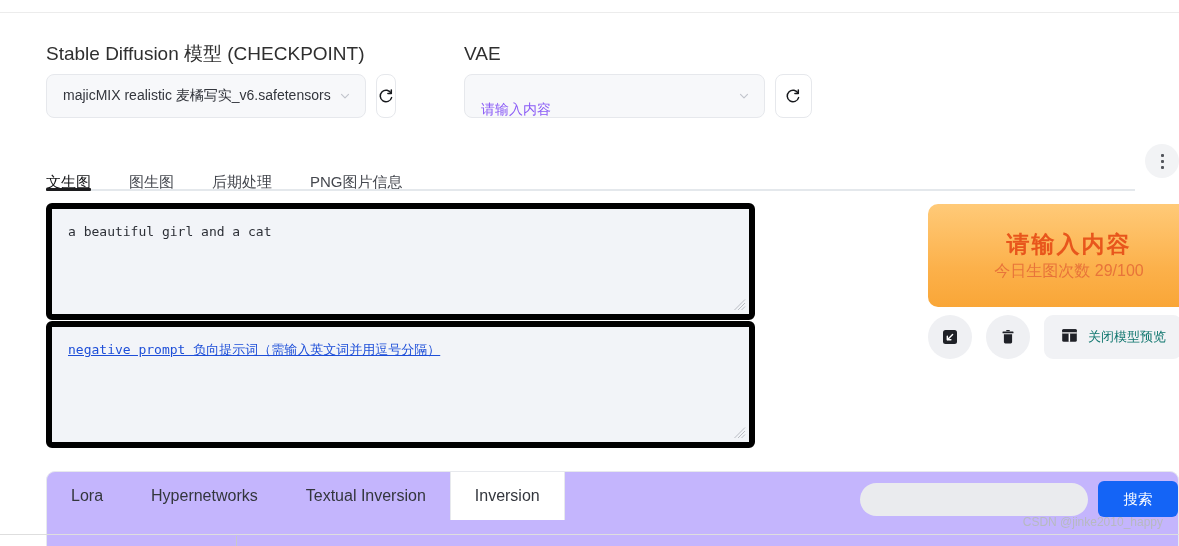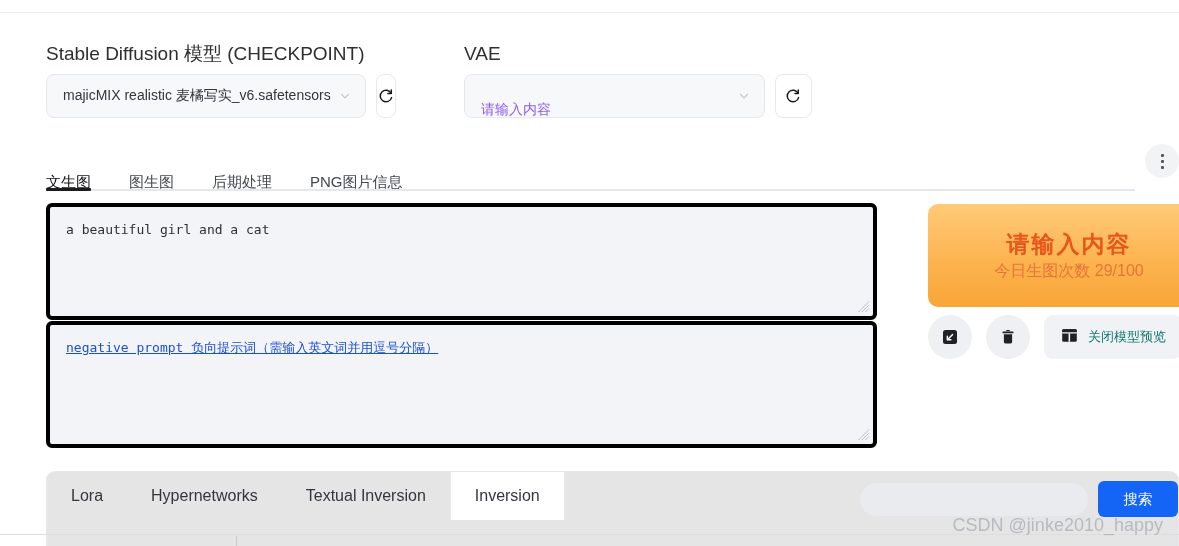--- a/index.html
+++ b/index.html
@@ -144,22 +144,22 @@
 
   
   .prompt-col {
     position: absolute;
     left: 46px; top: 203px;
     width: 862px;
   }
 
   .ta {
     position: relative;
-    width: 831px;
-    border: 4px solid #000000;
+    width: 709px;
+    border: 6px solid #000000;
     border-radius: 6px;
     background: #f2f4f8;
     padding: 13px 16px;
     font-family: "DejaVu Sans Mono", "Liberation Mono", monospace;
     font-size: 13px;
     line-height: 1.5;
     color: #2c2f36;
     overflow: hidden;
   }
   .ta.positive { height: 117px; }
@@ -237,21 +237,21 @@
   
   .bottom-panel {
     position: absolute;
     left: 46px; top: 471px;
     width: 1133px;
     height: 75px;
     border: 1px solid #e7e9ed;
     border-bottom: none;
     border-top-left-radius: 9px;
     border-top-right-radius: 9px;
-    background: #e5e5e5;
+    background: #c4b5fd;
     overflow: hidden;
   }
 
   .sub-tabs {
     position: absolute;
     left: 0; top: 0;
     display: flex;
     align-items: center;
     height: 48px;
   }
@@ -304,21 +304,21 @@
   }
   .bottom-tick {
     position: absolute;
     left: 236px; top: 536px;
     width: 1px; height: 10px;
     background: #c9c9c9;
   }
   .watermark {
     position: absolute;
     right: 16px; top: 515px;
-    font-size: 18px;
+    font-size: 12px;
     color: #b7bac0;
     white-space: nowrap;
   }
 </style>
 </head>
 <body>
 
 <div class="page">
 
   <div class="top-rule"></div>

